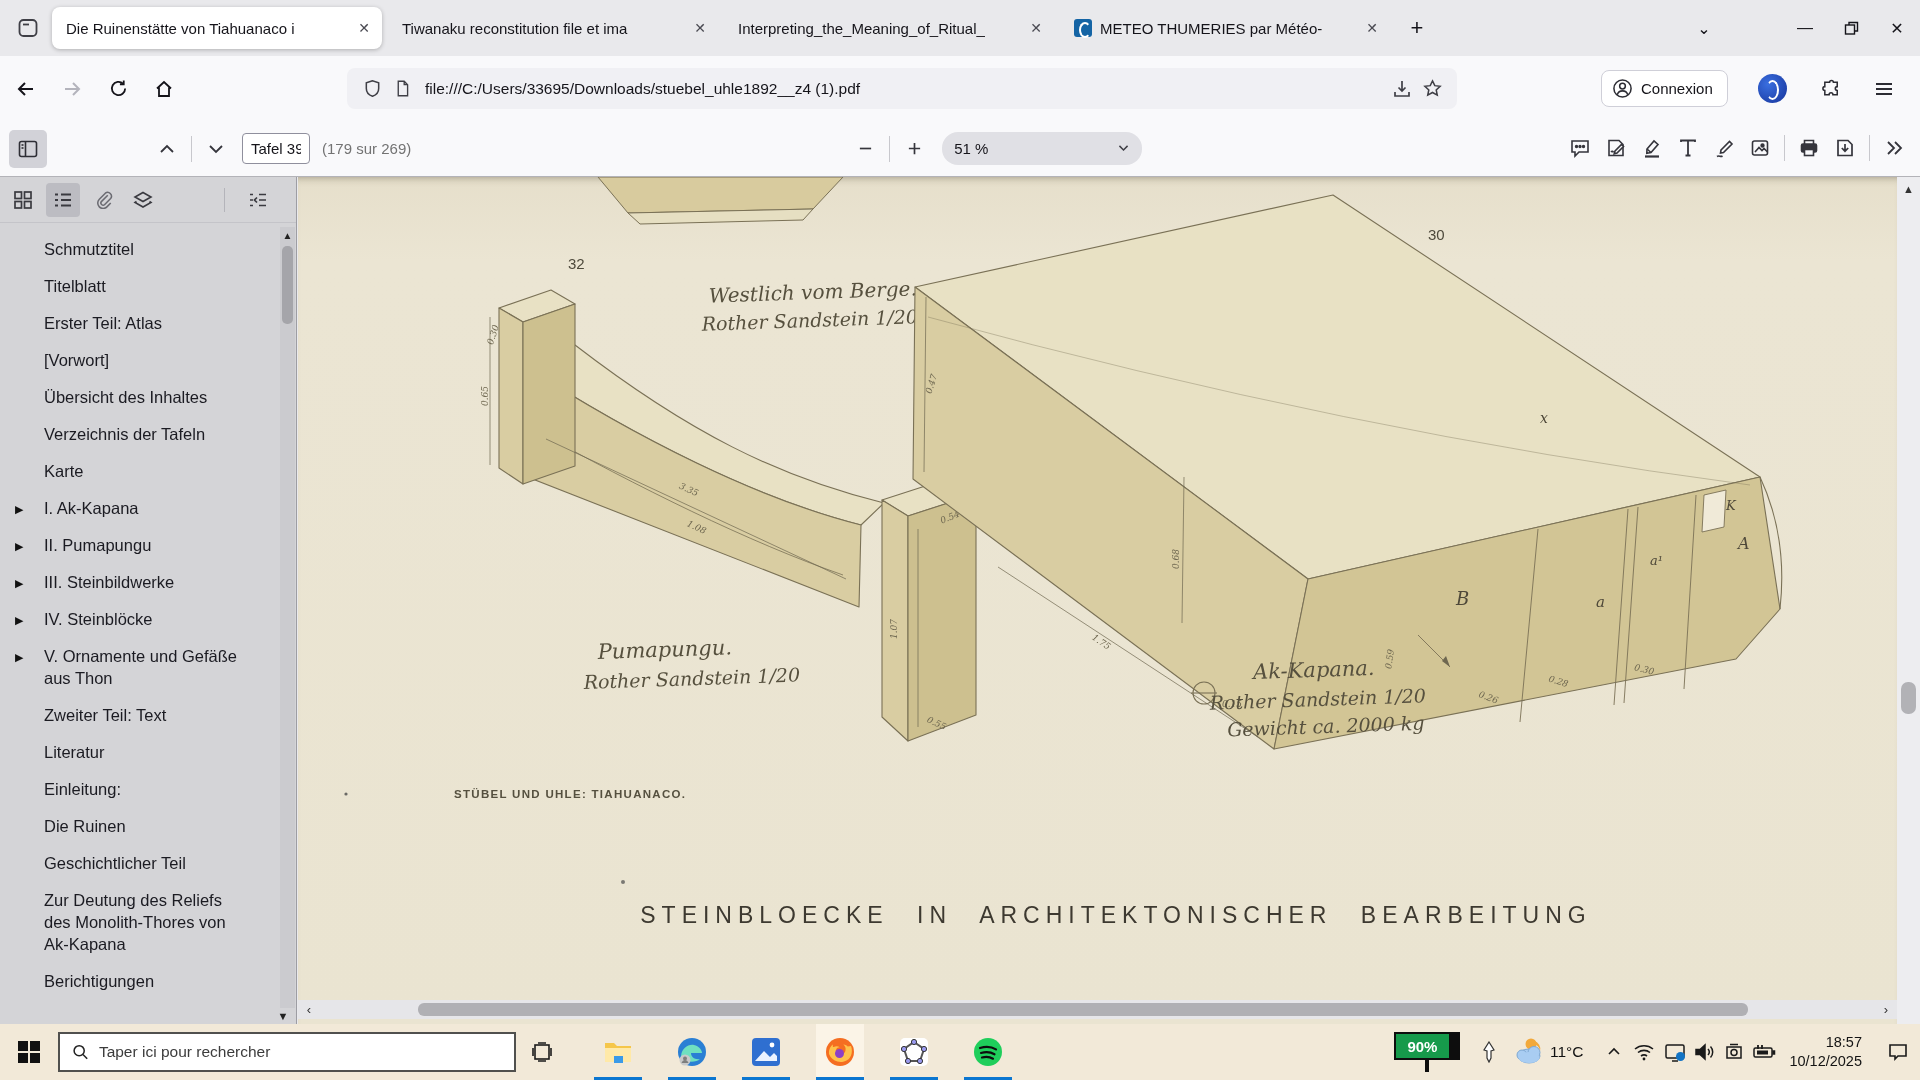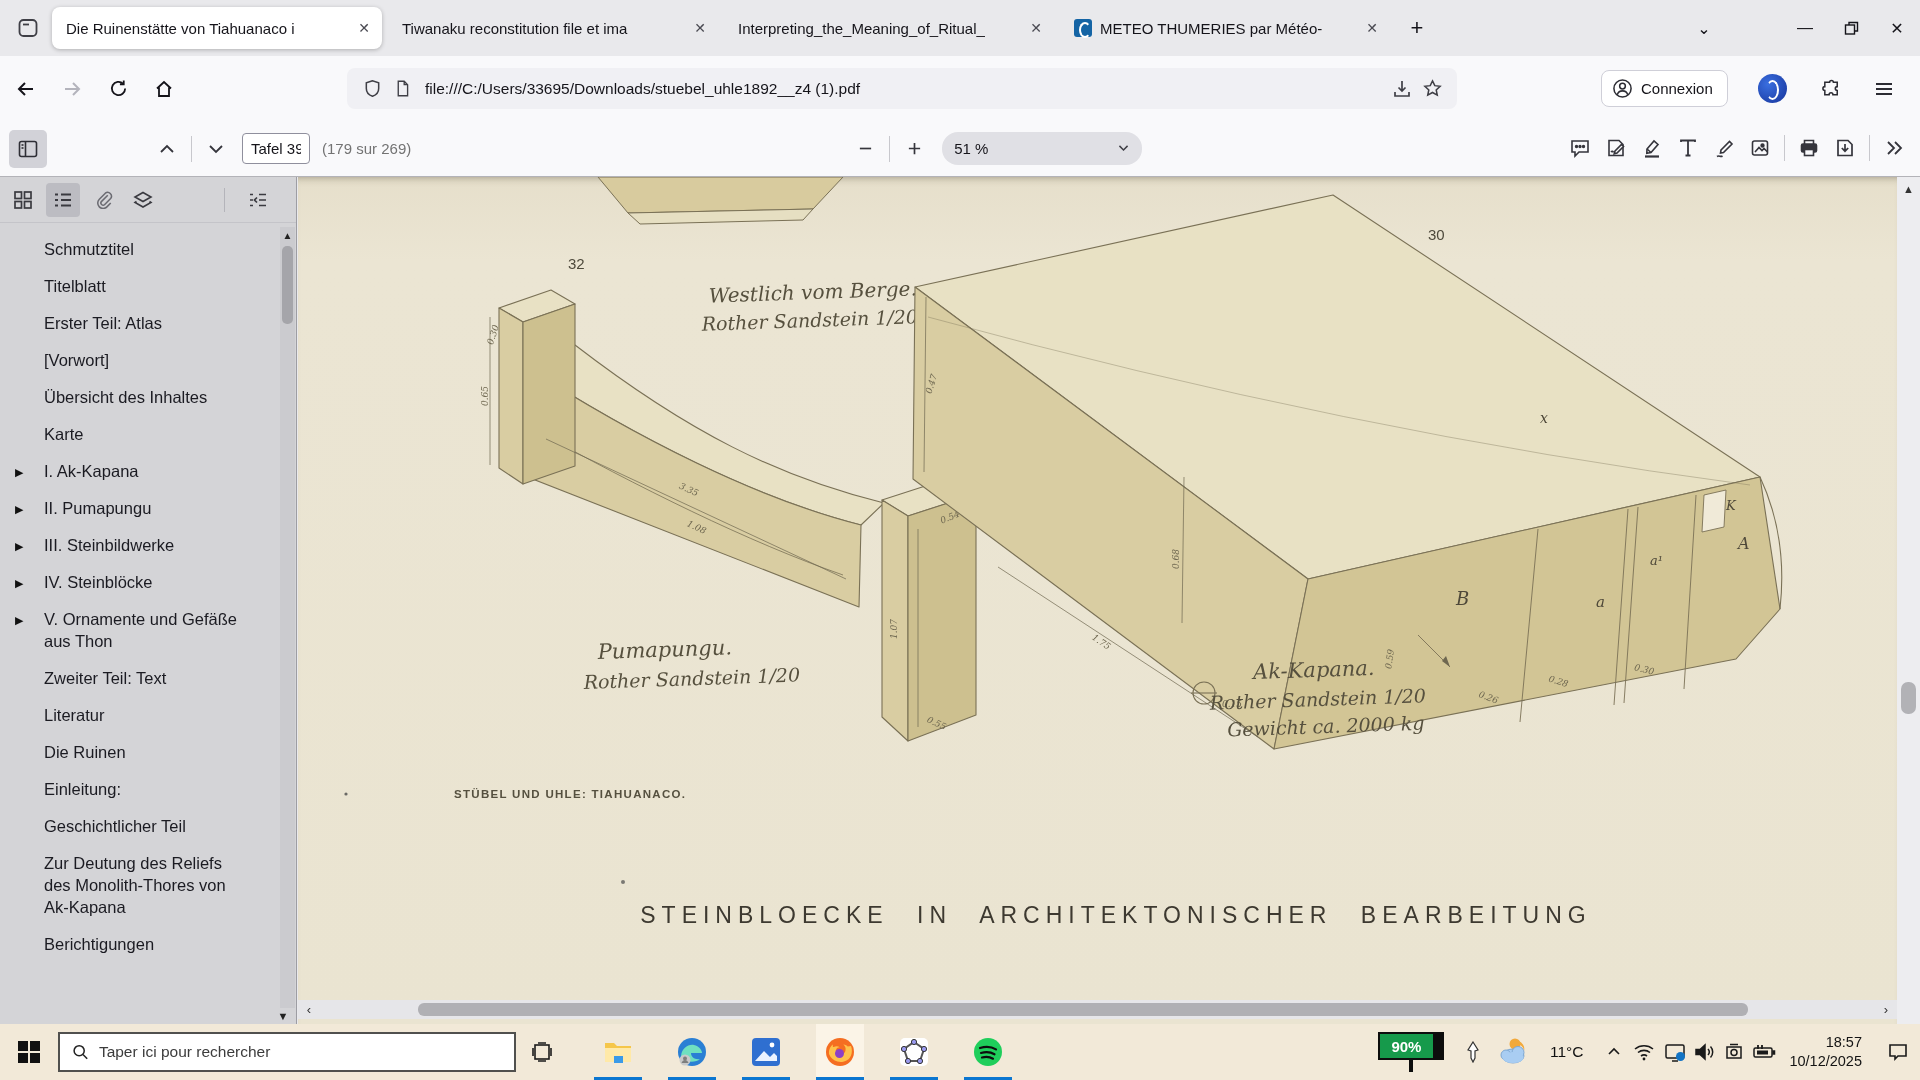--- a/index.html
+++ b/index.html
@@ -125,21 +125,21 @@
   .appcell.activeapp { background:#fbf4e7; }
   .appcell .underline { position:absolute; left:0; bottom:0; width:48px; height:3px; background:#0b76d1; }
   .tray { margin-left:auto; display:flex; align-items:center; height:56px; }
   .batt { display:flex; align-items:center; margin-right:14px;flex-direction:column; }
   .batt-body { width:66px; height:28px; border:2px solid #0d0d0d; display:flex; background:#169a4b; }
   .batt-green { flex:1; display:flex; align-items:center; justify-content:center;
     color:#fff; font-size:15px; font-weight:bold; }
   .batt-black { width:9px; background:#0d0d0d; }
   .batt-tip { width:4px; height:12px; background:#0d0d0d; }
   .trayico { width:30px; height:56px; display:flex; align-items:center; justify-content:center; color:#1a1a1a; }
-  .weather { display:flex; align-items:center; gap:16px; margin:0 16px 0 10px; }
+  .weather { display:flex; align-items:center; gap:0; margin:0 16px 0 10px; }
   .wtemp { font-size:15.5px; color:#111; }
   .clock { text-align:right; font-size:14.5px; color:#141414; line-height:19px; margin:0 14px 0 10px; }
   .notif { width:44px; height:56px; display:flex; align-items:center; justify-content:center; color:#1a1a1a; }
 </style>
 </head>
 <body>
 
 <div class="tabbar">
   <div class="fxview">
     <svg width="24" height="24" viewBox="0 0 24 24" fill="none" stroke="#3f3f46" stroke-width="1.8">
@@ -387,30 +387,31 @@
         </svg>
       </div>
     </div>
 
     <div class="outline">
       <div class="oitem"><span class="olabel">Schmutztitel</span></div>
       <div class="oitem"><span class="olabel">Titelblatt</span></div>
       <div class="oitem"><span class="olabel">Erster Teil: Atlas</span></div>
       <div class="oitem"><span class="olabel">[Vorwort]</span></div>
       <div class="oitem"><span class="olabel">Übersicht des Inhaltes</span></div>
+      <div class="oitem"><span class="olabel">Verzeichnis der Tafeln</span></div>
       <div class="oitem"><span class="olabel">Karte</span></div>
       <div class="oitem"><span class="tri">▶</span><span class="olabel">I. Ak-Kapana</span></div>
       <div class="oitem"><span class="tri">▶</span><span class="olabel">II. Pumapungu</span></div>
       <div class="oitem"><span class="tri">▶</span><span class="olabel">III. Steinbildwerke</span></div>
       <div class="oitem"><span class="tri">▶</span><span class="olabel">IV. Steinblöcke</span></div>
       <div class="oitem"><span class="tri">▶</span><span class="olabel">V. Ornamente und Gefäße aus Thon</span></div>
       <div class="oitem"><span class="olabel">Zweiter Teil: Text</span></div>
       <div class="oitem"><span class="olabel">Literatur</span></div>
+      <div class="oitem"><span class="olabel">Einleitung:</span></div>
       <div class="oitem"><span class="olabel">Die Ruinen</span></div>
-      <div class="oitem"><span class="olabel">Einleitung:</span></div>
       <div class="oitem"><span class="olabel">Geschichtlicher Teil</span></div>
       <div class="oitem"><span class="olabel">Zur Deutung des Reliefs des Monolith-Thores von Ak-Kapana</span></div>
       <div class="oitem"><span class="olabel">Berichtigungen</span></div>
 
     </div>
 
     <div class="sb-scroll">
       <div class="sb-up">▲</div>
       <div class="sb-thumb"></div>
     </div>

